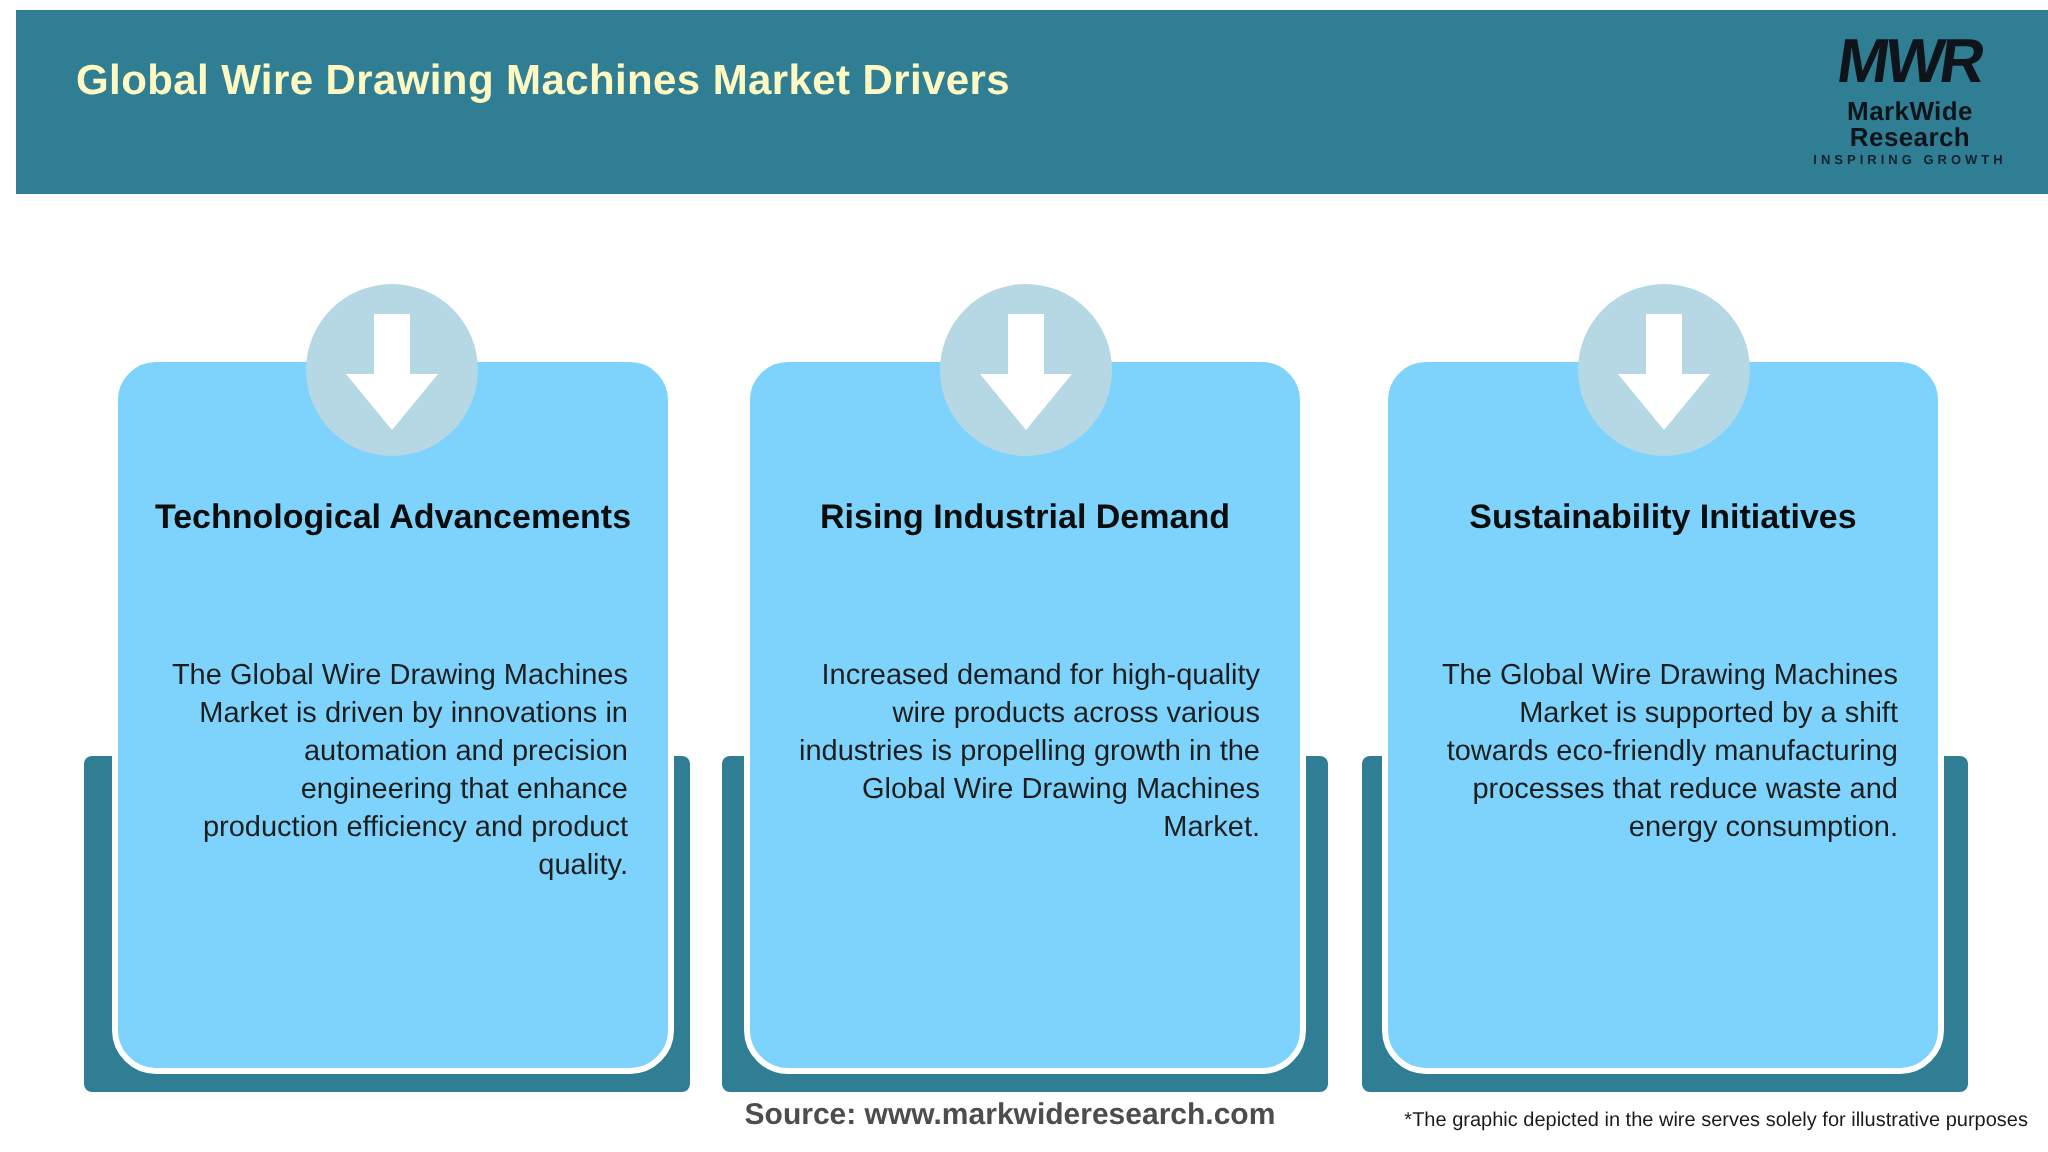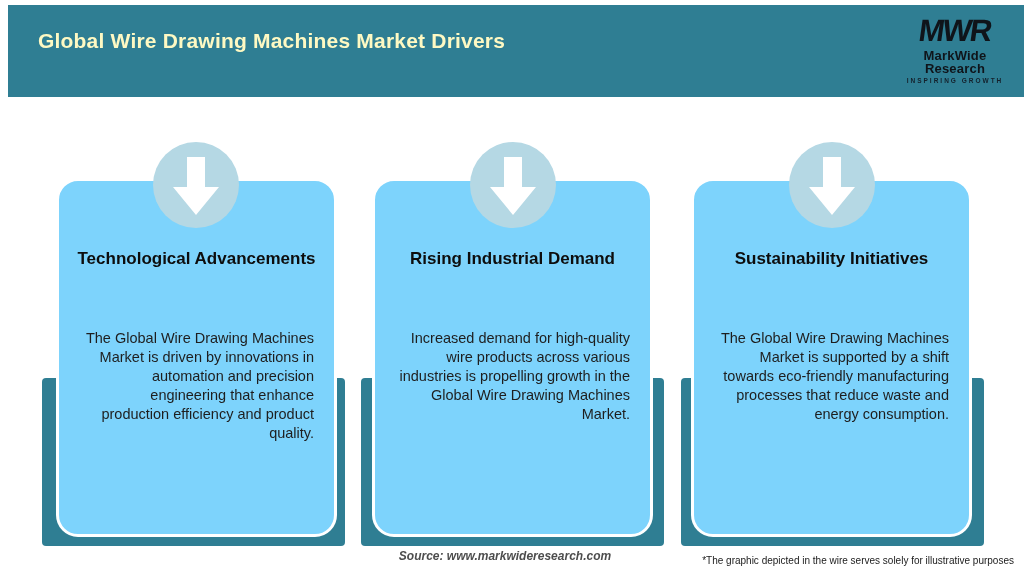--- a/index.html
+++ b/index.html
@@ -120,24 +120,23 @@
   .circle-2 { left:470px; }
   .circle-3 { left:789px; }
   .arrow-circle svg { display:block; margin-top:2px; }
 
   
   .source-text {
     position:absolute;
     left:330px; top:549px;
     width:350px;
     text-align:center;
-    font-size:12px;
+    font-size:15px;
     font-weight:bold;
     color:#4d4d4d;
-    font-style:italic;
   }
   .disclaimer-text {
     position:absolute;
     right:10px; top:555px;
     width:420px;
     text-align:right;
     font-size:10px;
     color:#1a1a1a;
   }
 </style>

